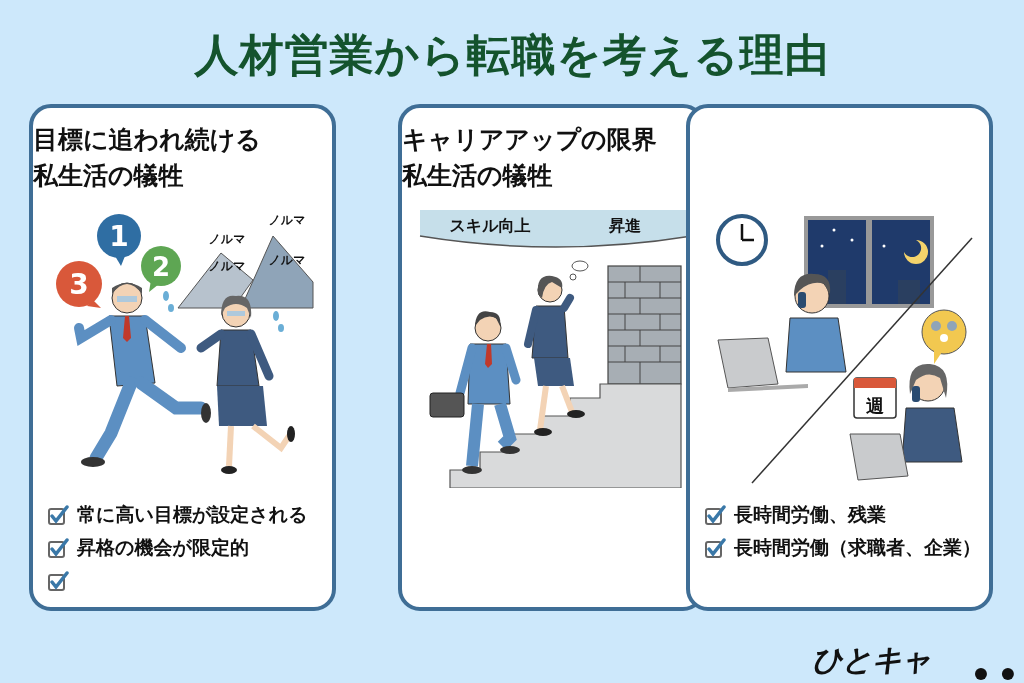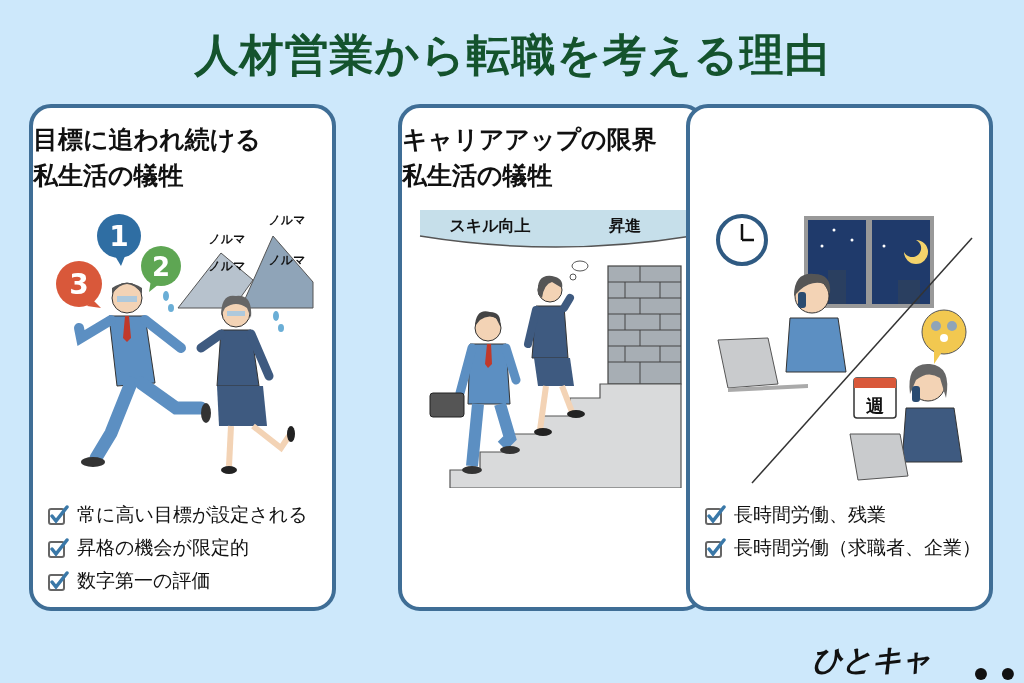--- a/index.html
+++ b/index.html
@@ -29,21 +29,21 @@
       position: absolute; left: 0; top: 14px; width: 100%;
       font-size: 25px; font-weight: bold;
       line-height: 36px; color: #111; font-family: Liberation Serif, serif;
     }
     .illus { position: absolute; left: 8px; top: 100px; width: 283px; height: 280px; }
     .checklist {
       position: absolute; left: 14px; top: 390px; list-style: none;
     }
     .checklist li {
       display: flex; align-items: center; height: 33px;
-      font-size: 19px; font-weight: normal; color: #111; white-space: nowrap;
+      font-size: 19px; font-weight: bold; color: #111; white-space: nowrap;
     }
     .check {
       width: 22px; height: 22px; margin-right: 8px; flex: none;
     }
     .logo {
       position: absolute; left: 812px; top: 640px;
       display: flex; align-items: center;
     }
     .logo-text {
       font-size: 30px; font-weight: bold; font-style: italic;
@@ -136,21 +136,20 @@
           <rect x="2" y="5" width="15" height="15" rx="2" fill="none" stroke="#666" stroke-width="2"></rect>
           <path d="M5,12 L9,17 L20,3" fill="none" stroke="#3a78a8" stroke-width="3.5" stroke-linecap="round"></path>
         </svg>
       <span>昇格の機会が限定的</span>
     </li>
     <li>
       <svg class="check" viewBox="0 0 22 22">
           <rect x="2" y="5" width="15" height="15" rx="2" fill="none" stroke="#666" stroke-width="2"></rect>
           <path d="M5,12 L9,17 L20,3" fill="none" stroke="#3a78a8" stroke-width="3.5" stroke-linecap="round"></path>
         </svg>
-      <span>数字第一の評価</span>
     </li>
   </ul>
 </div>
 
 <div class="card c2">
   <div class="card-title">
     <div>キャリアアップの限界</div>
     <div>私生活の犠牲</div>
   </div>
   <svg class="illus" viewBox="0 0 283 280" style="top:100px;">

